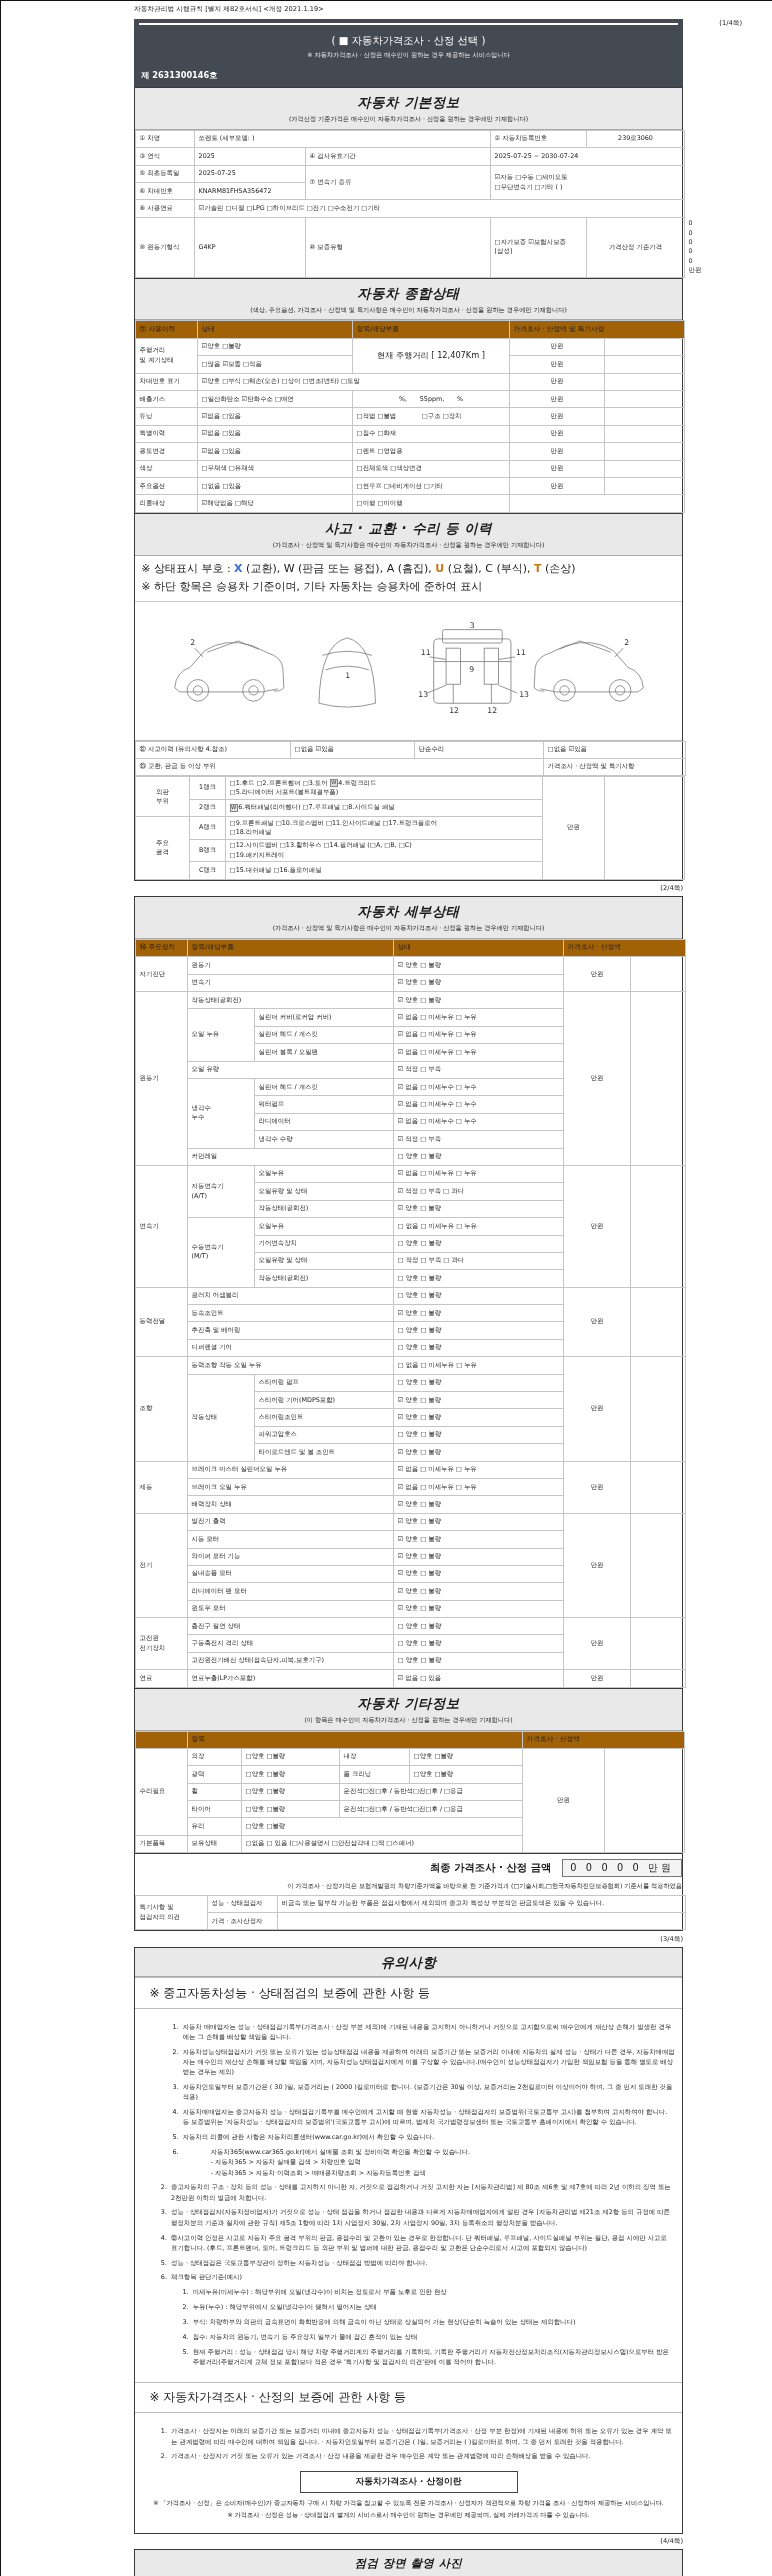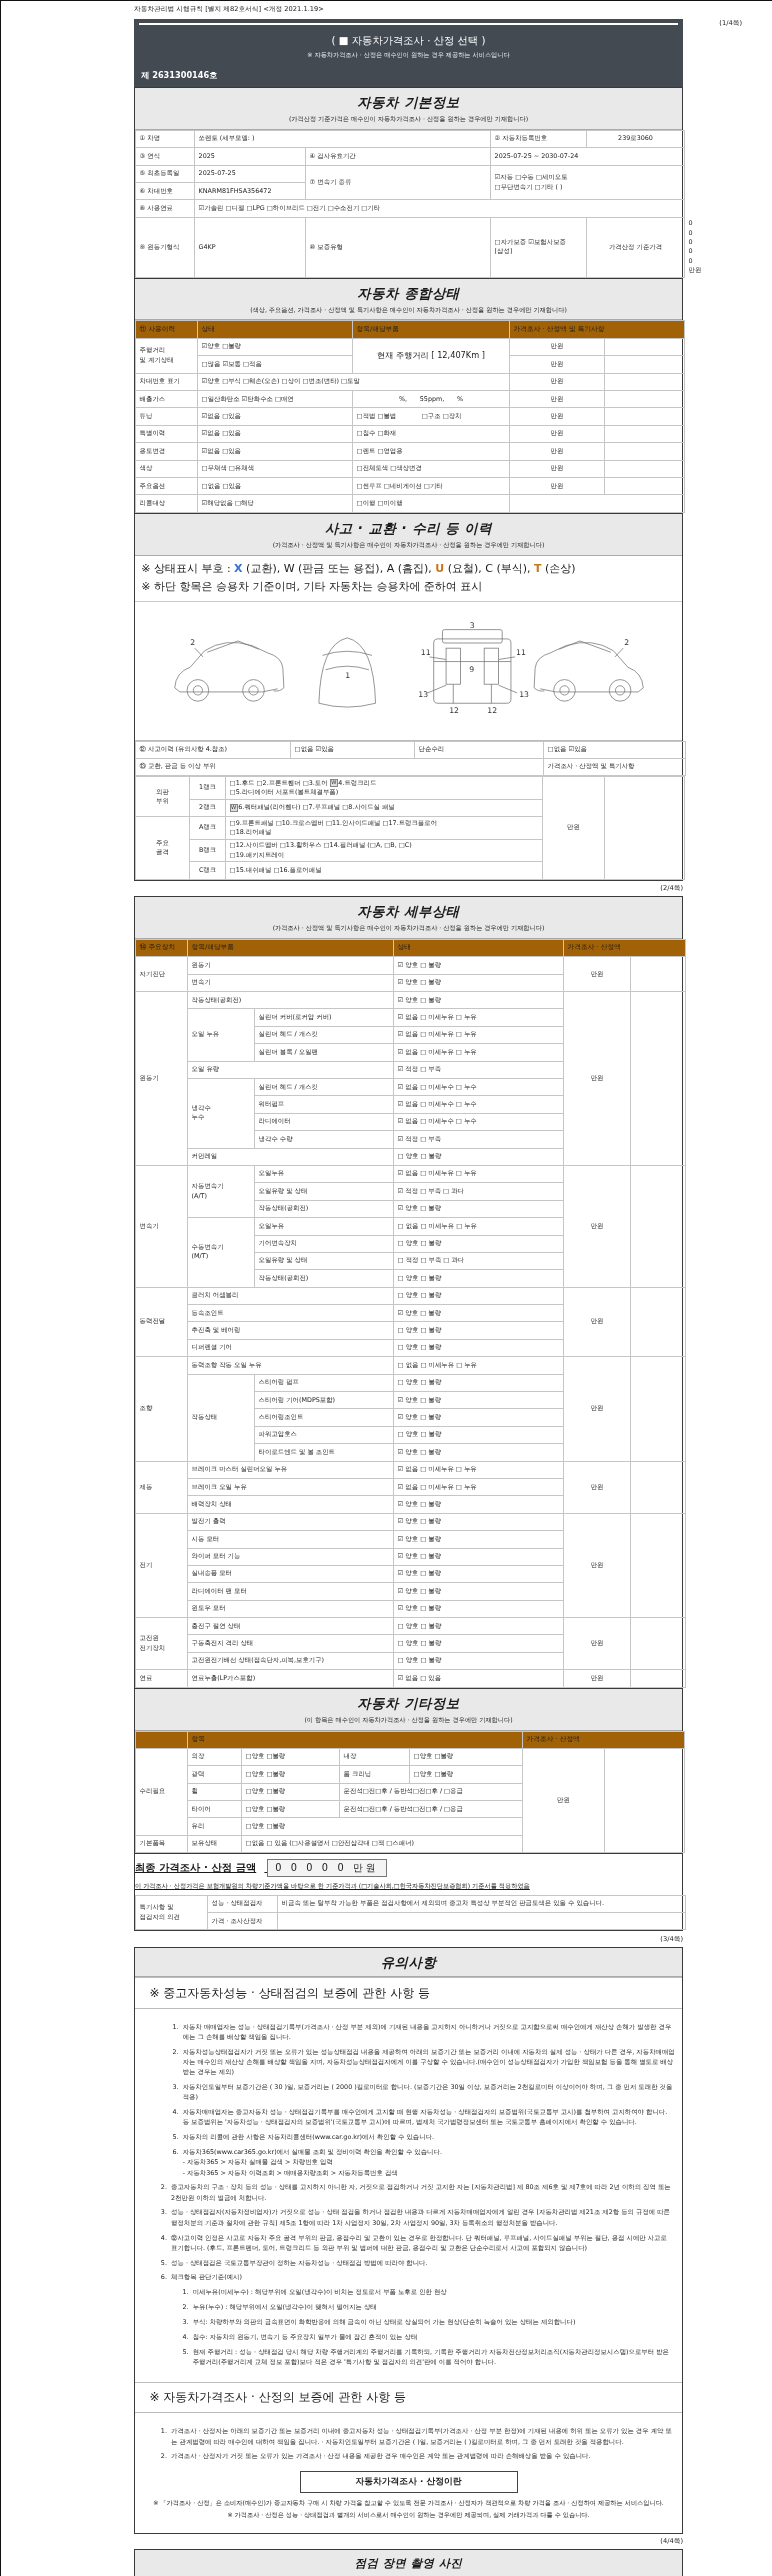--- a/index.html
+++ b/index.html
@@ -32,21 +32,21 @@
   .c{text-align:center;}
   .big{font-size:8.2px;}
   .wbox{display:inline-block;border:0.5px solid #888;background:#ddd;color:#333;font-size:5.2px;line-height:5.7px;width:6.2px;text-align:center;vertical-align:0.5px;margin-right:0.5px;}
   
   .legend{font-size:11px;padding:4.1px 6.2px;border-bottom:0.5px solid #ccc;line-height:1.7;}
   .lx{color:#3b6fd4;font-weight:bold;}
   .lo{color:#c8761c;font-weight:bold;}
   .diagwrap{padding:6.2px 0 8.2px 0;border-bottom:0.5px solid #bbb;text-align:center;}
   svg text{font-family:"DejaVu Sans",sans-serif;}
   
-  .finalprice{border-top:1px solid #3a3a3a;padding:5.2px 0 4.1px 0;text-align:left;text-decoration:underline;}
+  .finalprice{border-top:1px solid #3a3a3a;padding:5.2px 0 4.1px 0;text-align:right;}
   .finalprice .fp1{font-size:10.3px;font-weight:bold;margin-right:8.2px;}
   .finalprice .fpbox{display:inline-block;border:0.5px solid #777;background:#f4f4f4;font-size:9.8px;padding:1.5px 7.2px;letter-spacing:3.1px;}
   .finalprice .fpnote{font-size:6.2px;margin-top:4.1px;}
   
   .nsub{border-top:0.5px solid #bbb;border-bottom:0.5px solid #bbb;padding:6.2px 5.2px 6.2px 14.4px;font-size:12px;background:#fff;}
   .nbody{padding:8.2px 7.2px 10.3px 7.2px;}
   .nitem{display:flex;font-size:6.4px;line-height:1.6;margin:4.6px 0;}
   .nitem .no{width:12.4px;flex:none;text-align:right;margin-right:4.1px;}
   .ind1{padding-left:12.4px;}
   .ind2{padding-left:24px;}
@@ -678,21 +678,21 @@
             <div class="nitem ind2">
               <span class="no">4.</span>
               <span style="white-space: pre-line;">자동차매매업자는 중고자동차 성능 · 상태점검기록부를 매수인에게 고지할 때 현행 자동차성능 · 상태점검자의 보증범위(국토교통부 고시)를 첨부하여 고지하여야 합니다. 동 보증범위는 '자동차성능 · 상태점검자의 보증범위'(국토교통부 고시)에 따르며, 법제처 국가법령정보센터 또는 국토교통부 홈페이지에서 확인할 수 있습니다.</span>
             </div>
             <div class="nitem ind2">
               <span class="no">5.</span>
               <span style="white-space: pre-line;">자동차의 리콜에 관한 사항은 자동차리콜센터(www.car.go.kr)에서 확인할 수 있습니다.</span>
             </div>
             <div class="nitem ind2">
               <span class="no">6.</span>
-              <span style="white-space: pre-line;">자동차365(www.car365.go.kr)에서 실매물 조회 및 정비이력 확인을 확인할 수 있습니다.
+              <span style="white-space: pre-line; margin-left: 28px;">자동차365(www.car365.go.kr)에서 실매물 조회 및 정비이력 확인을 확인할 수 있습니다.
 - 자동차365 &gt; 자동차 실매물 검색 &gt; 차량번호 입력
 - 자동차365 &gt; 자동차 이력조회 &gt; 매매용차량조회 &gt; 자동차등록번호 검색</span>
             </div>
             <div class="nitem ind1">
               <span class="no">2.</span>
               <span style="white-space: pre-line;">중고자동차의 구조 · 장치 등의 성능 · 상태를 고지하지 아니한 자, 거짓으로 점검하거나 거짓 고지한 자는 [자동차관리법] 제 80조 제6호 및 제7호에 따라 2년 이하의 징역 또는 2천만원 이하의 벌금에 처합니다.</span>
             </div>
             <div class="nitem ind1">
               <span class="no">3.</span>
               <span style="white-space: pre-line;">성능 · 상태점검자(자동차정비업자)가 거짓으로 성능 · 상태 점검을 하거나 점검한 내용과 다르게 자동차매매업자에게 알린 경우 [자동차관리법 제21조 제2항 등의 규정에 따른 행정처분의 기준과 절차에 관한 규칙] 제5조 1항에 따라 1차 사업정지 30일, 2차 사업정지 90일, 3차 등록취소의 행정처분을 받습니다.</span>

